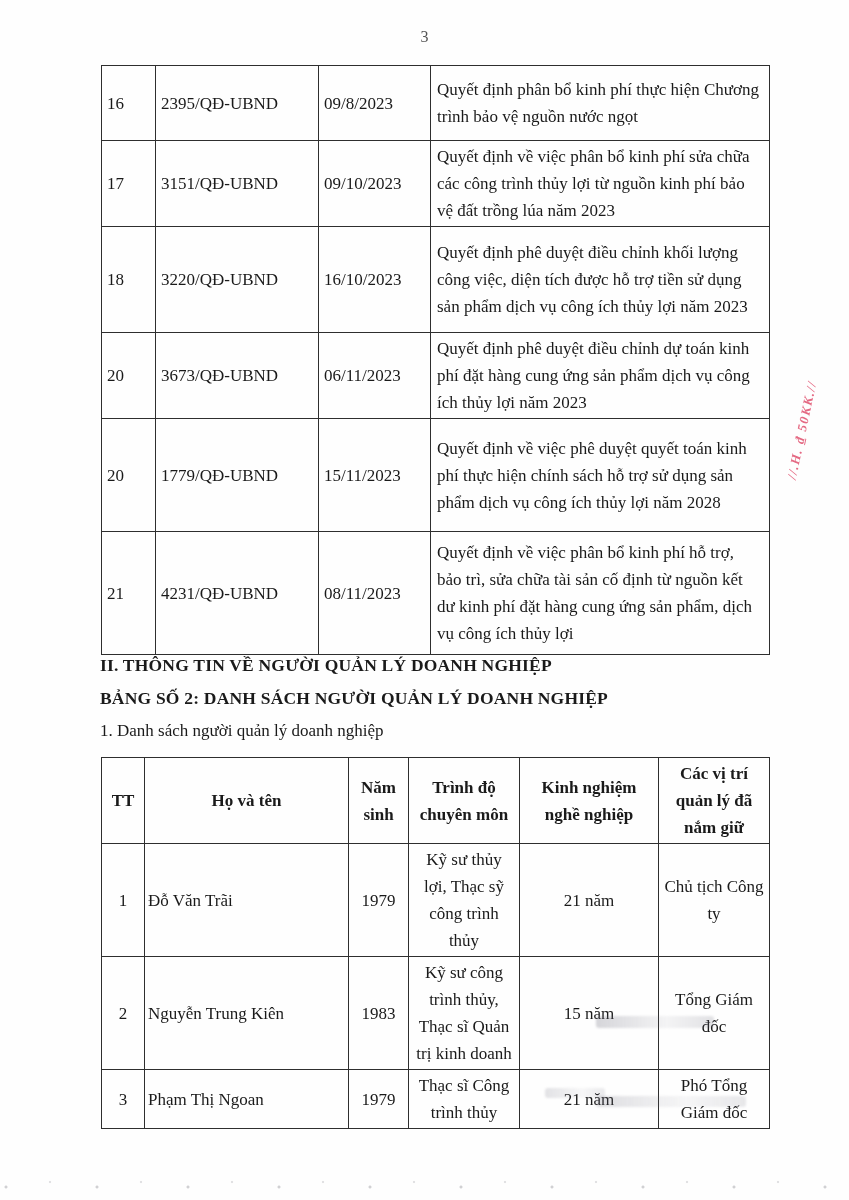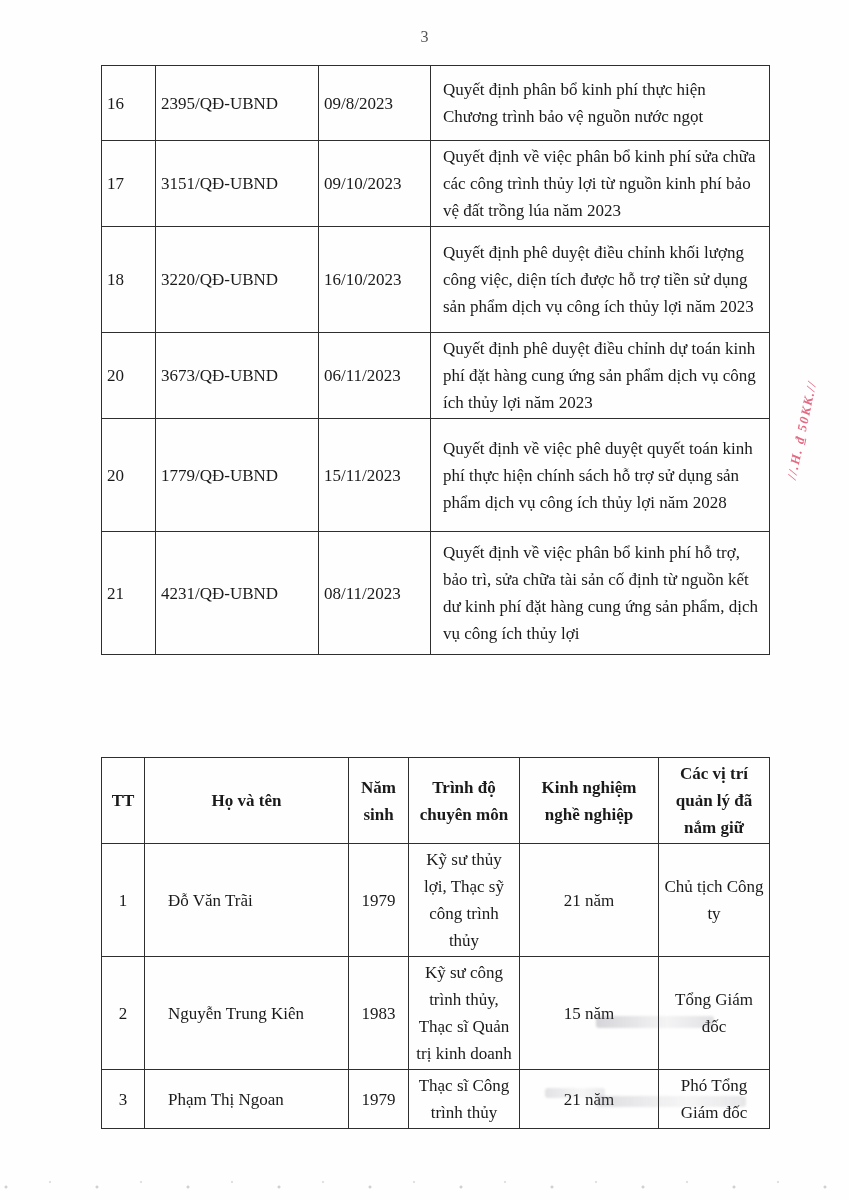--- a/index.html
+++ b/index.html
@@ -21,21 +21,21 @@
   .t1{
     position:absolute;left:101px;top:65px;width:668px;
   }
   .t1 td{
     border:1.6px solid #2e2e2e;
     font-size:17px;line-height:27px;
     vertical-align:middle;
     padding:2px 5px;
     overflow:hidden;
   }
-  .t1 td.desc{text-align:left;padding-left:12px;padding-right:8px;}
+  .t1 td.desc{text-align:left;padding-left:6px;padding-right:8px;}
   .t1 tr:nth-child(1){height:75px;}
   .t1 tr:nth-child(2){height:84px;}
   .t1 tr:nth-child(3){height:106px;}
   .t1 tr:nth-child(4){height:84px;}
   .t1 tr:nth-child(5){height:113px;}
   .t1 tr:nth-child(6){height:123px;}
 
   
   .headings{position:absolute;left:100px;top:654px;width:680px;}
   .headings .h-bold{
@@ -55,21 +55,21 @@
     font-size:17px;line-height:27px;
     vertical-align:middle;text-align:center;
     padding:2px 4px;
     overflow:hidden;
   }
   .t2 th{font-weight:bold;}
   .t2 thead tr{height:83px;}
   .t2 tbody tr:nth-child(1){height:108px;}
   .t2 tbody tr:nth-child(2){height:95px;}
   .t2 tbody tr:nth-child(3){height:59px;}
-  .t2 td.name{text-align:left;padding-left:23px;}
+  .t2 td.name{text-align:left;padding-left:3px;}
 
   
   .margin-note{
     position:absolute;left:770px;top:360px;width:90px;height:150px;
     pointer-events:none;
   }
   .margin-note span{
     position:absolute;left:-18px;top:62px;
     display:inline-block;white-space:nowrap;
     transform:rotate(-78deg);transform-origin:center;
@@ -140,20 +140,25 @@
       </tr>
       <tr>
         <td>21</td>
         <td>4231/QĐ-UBND</td>
         <td>08/11/2023</td>
         <td class="desc">Quyết định về việc phân bổ kinh phí hỗ trợ, bảo trì, sửa chữa tài sản cố định từ nguồn kết dư kinh phí đặt hàng cung ứng sản phẩm, dịch vụ công ích thủy lợi</td>
       </tr>
     </tbody>
   </table>
 
+  <div class="headings">
+    <p class="h-bold">II. THÔNG TIN VỀ NGƯỜI QUẢN LÝ DOANH NGHIỆP</p>
+    <p class="h-bold">BẢNG SỐ 2: DANH SÁCH NGƯỜI QUẢN LÝ DOANH NGHIỆP</p>
+    <p class="h-normal">1. Danh sách người quản lý doanh nghiệp</p>
+  </div>
 
   <table class="t2">
     <colgroup>
         <col style="width:43px">
         <col style="width:204px">
         <col style="width:60px">
         <col style="width:111px">
         <col style="width:139px">
         <col style="width:111px">
       </colgroup>

